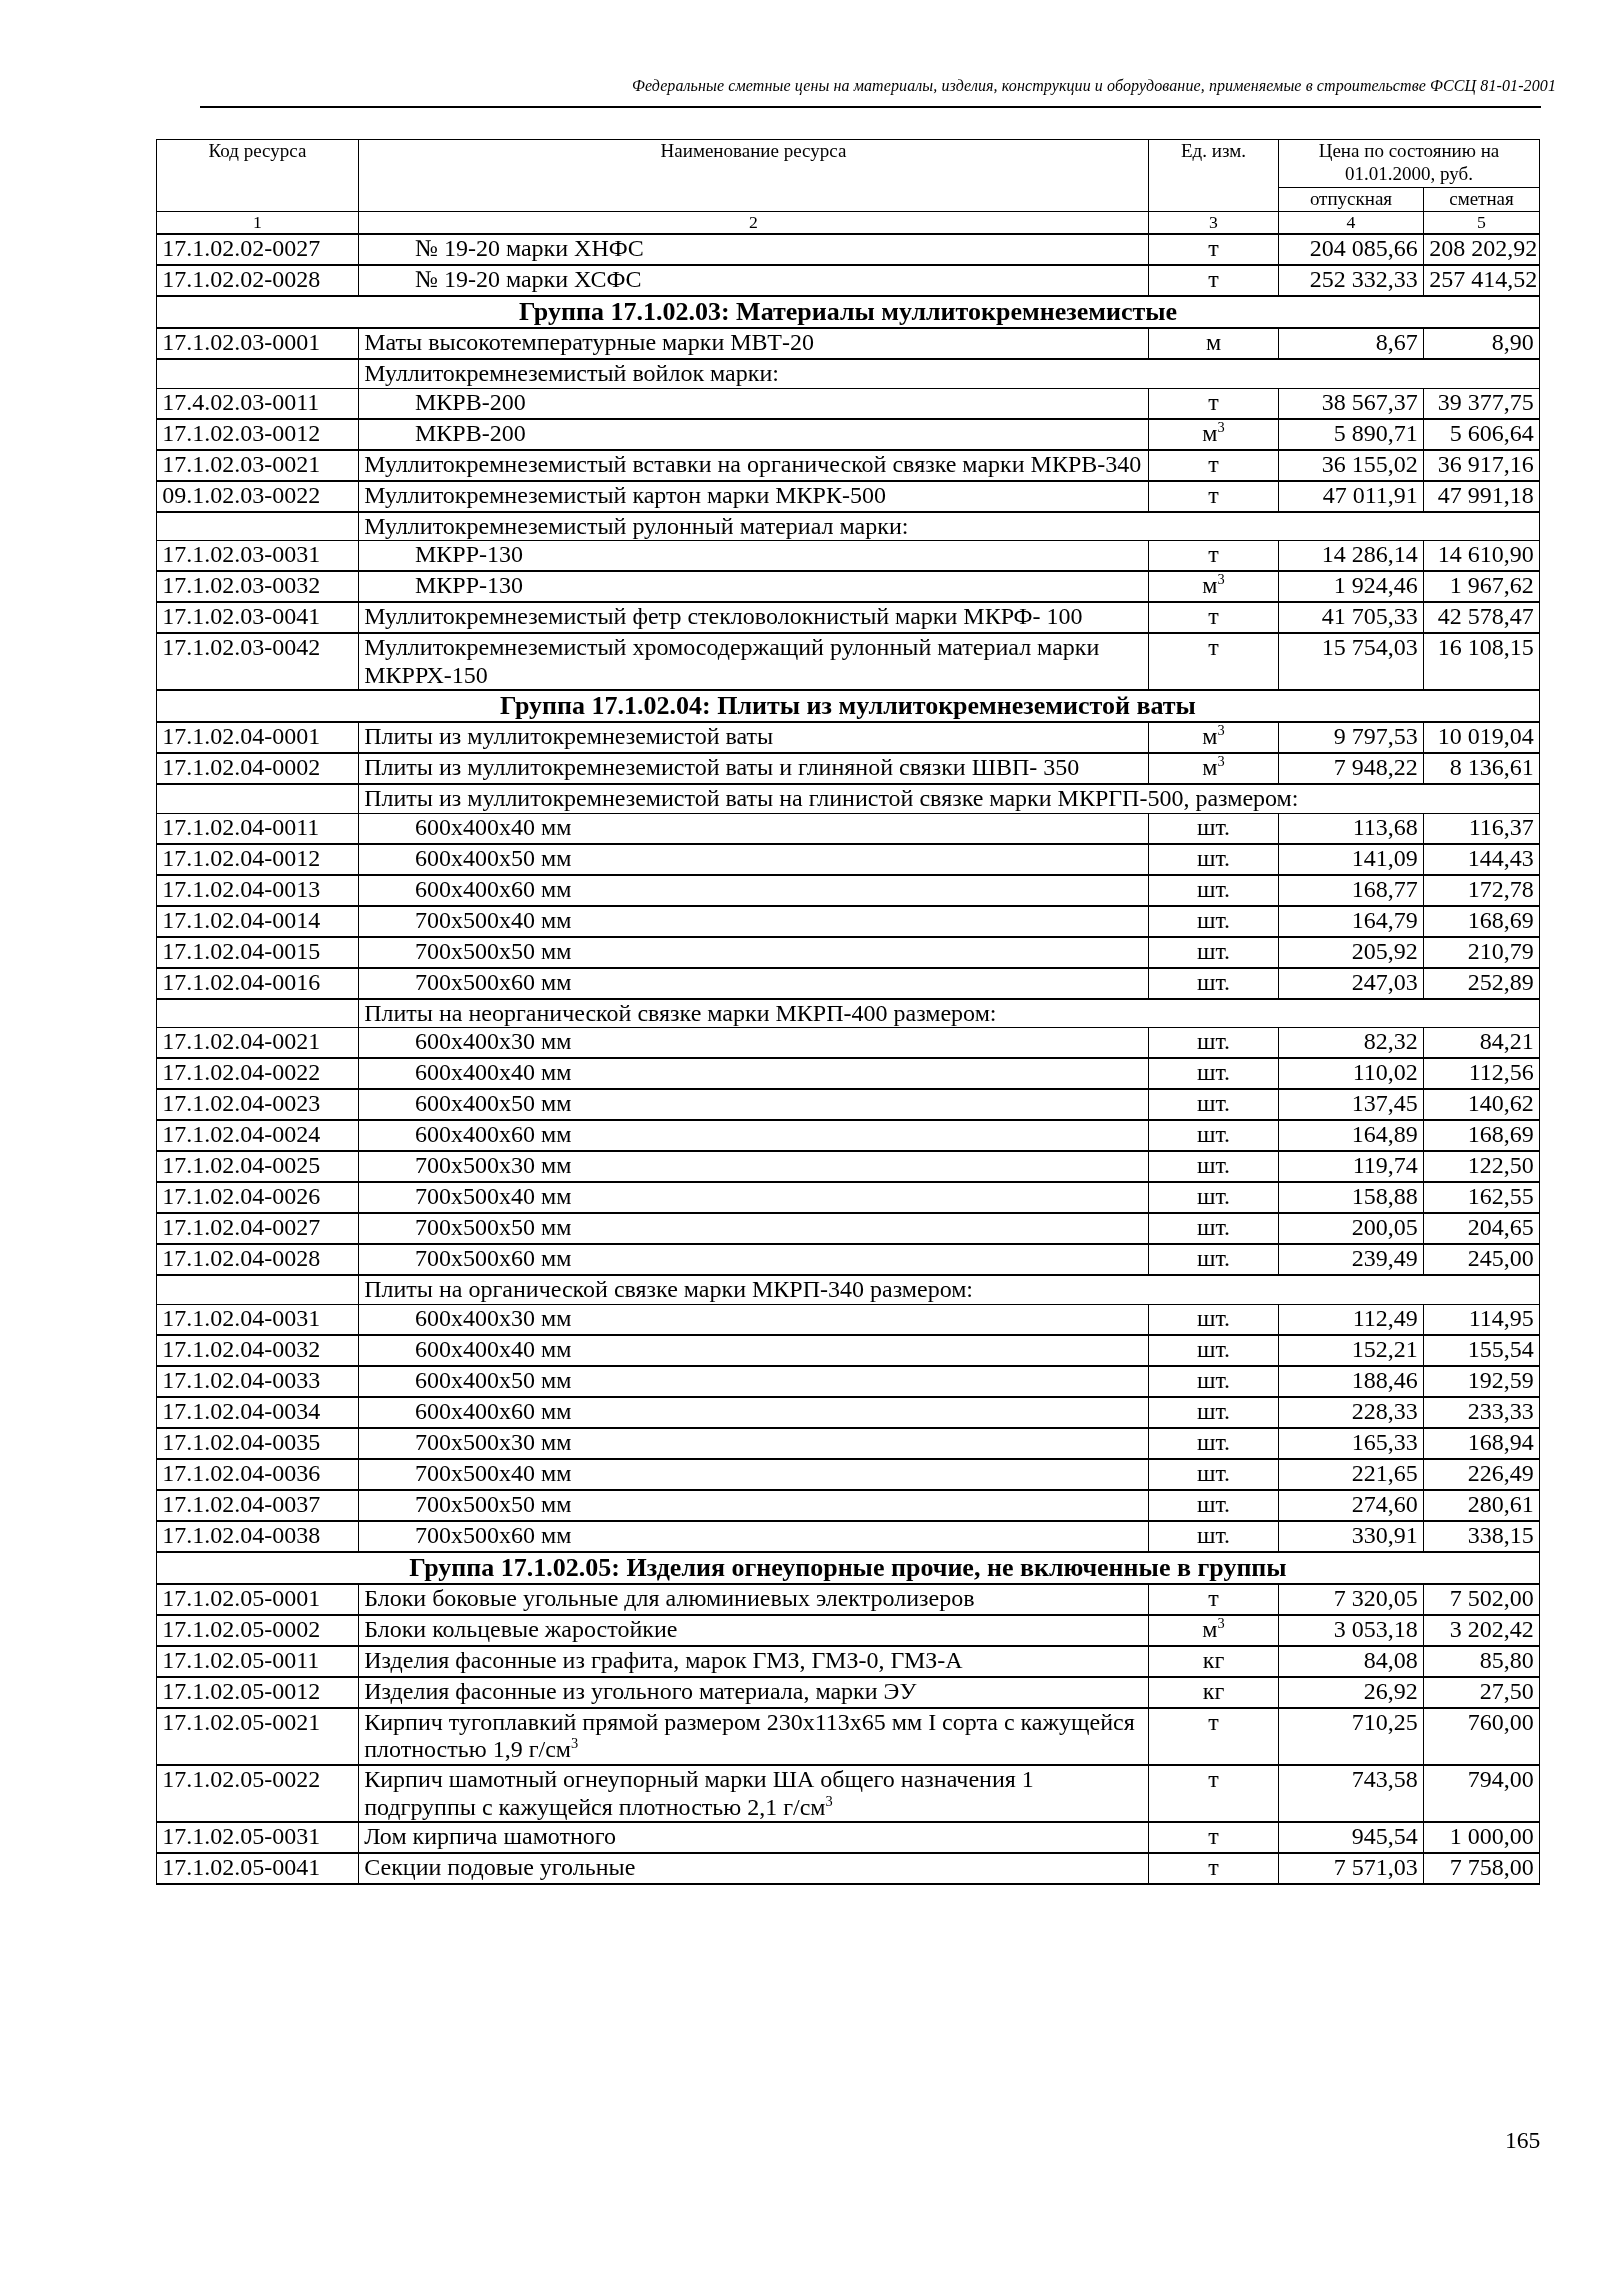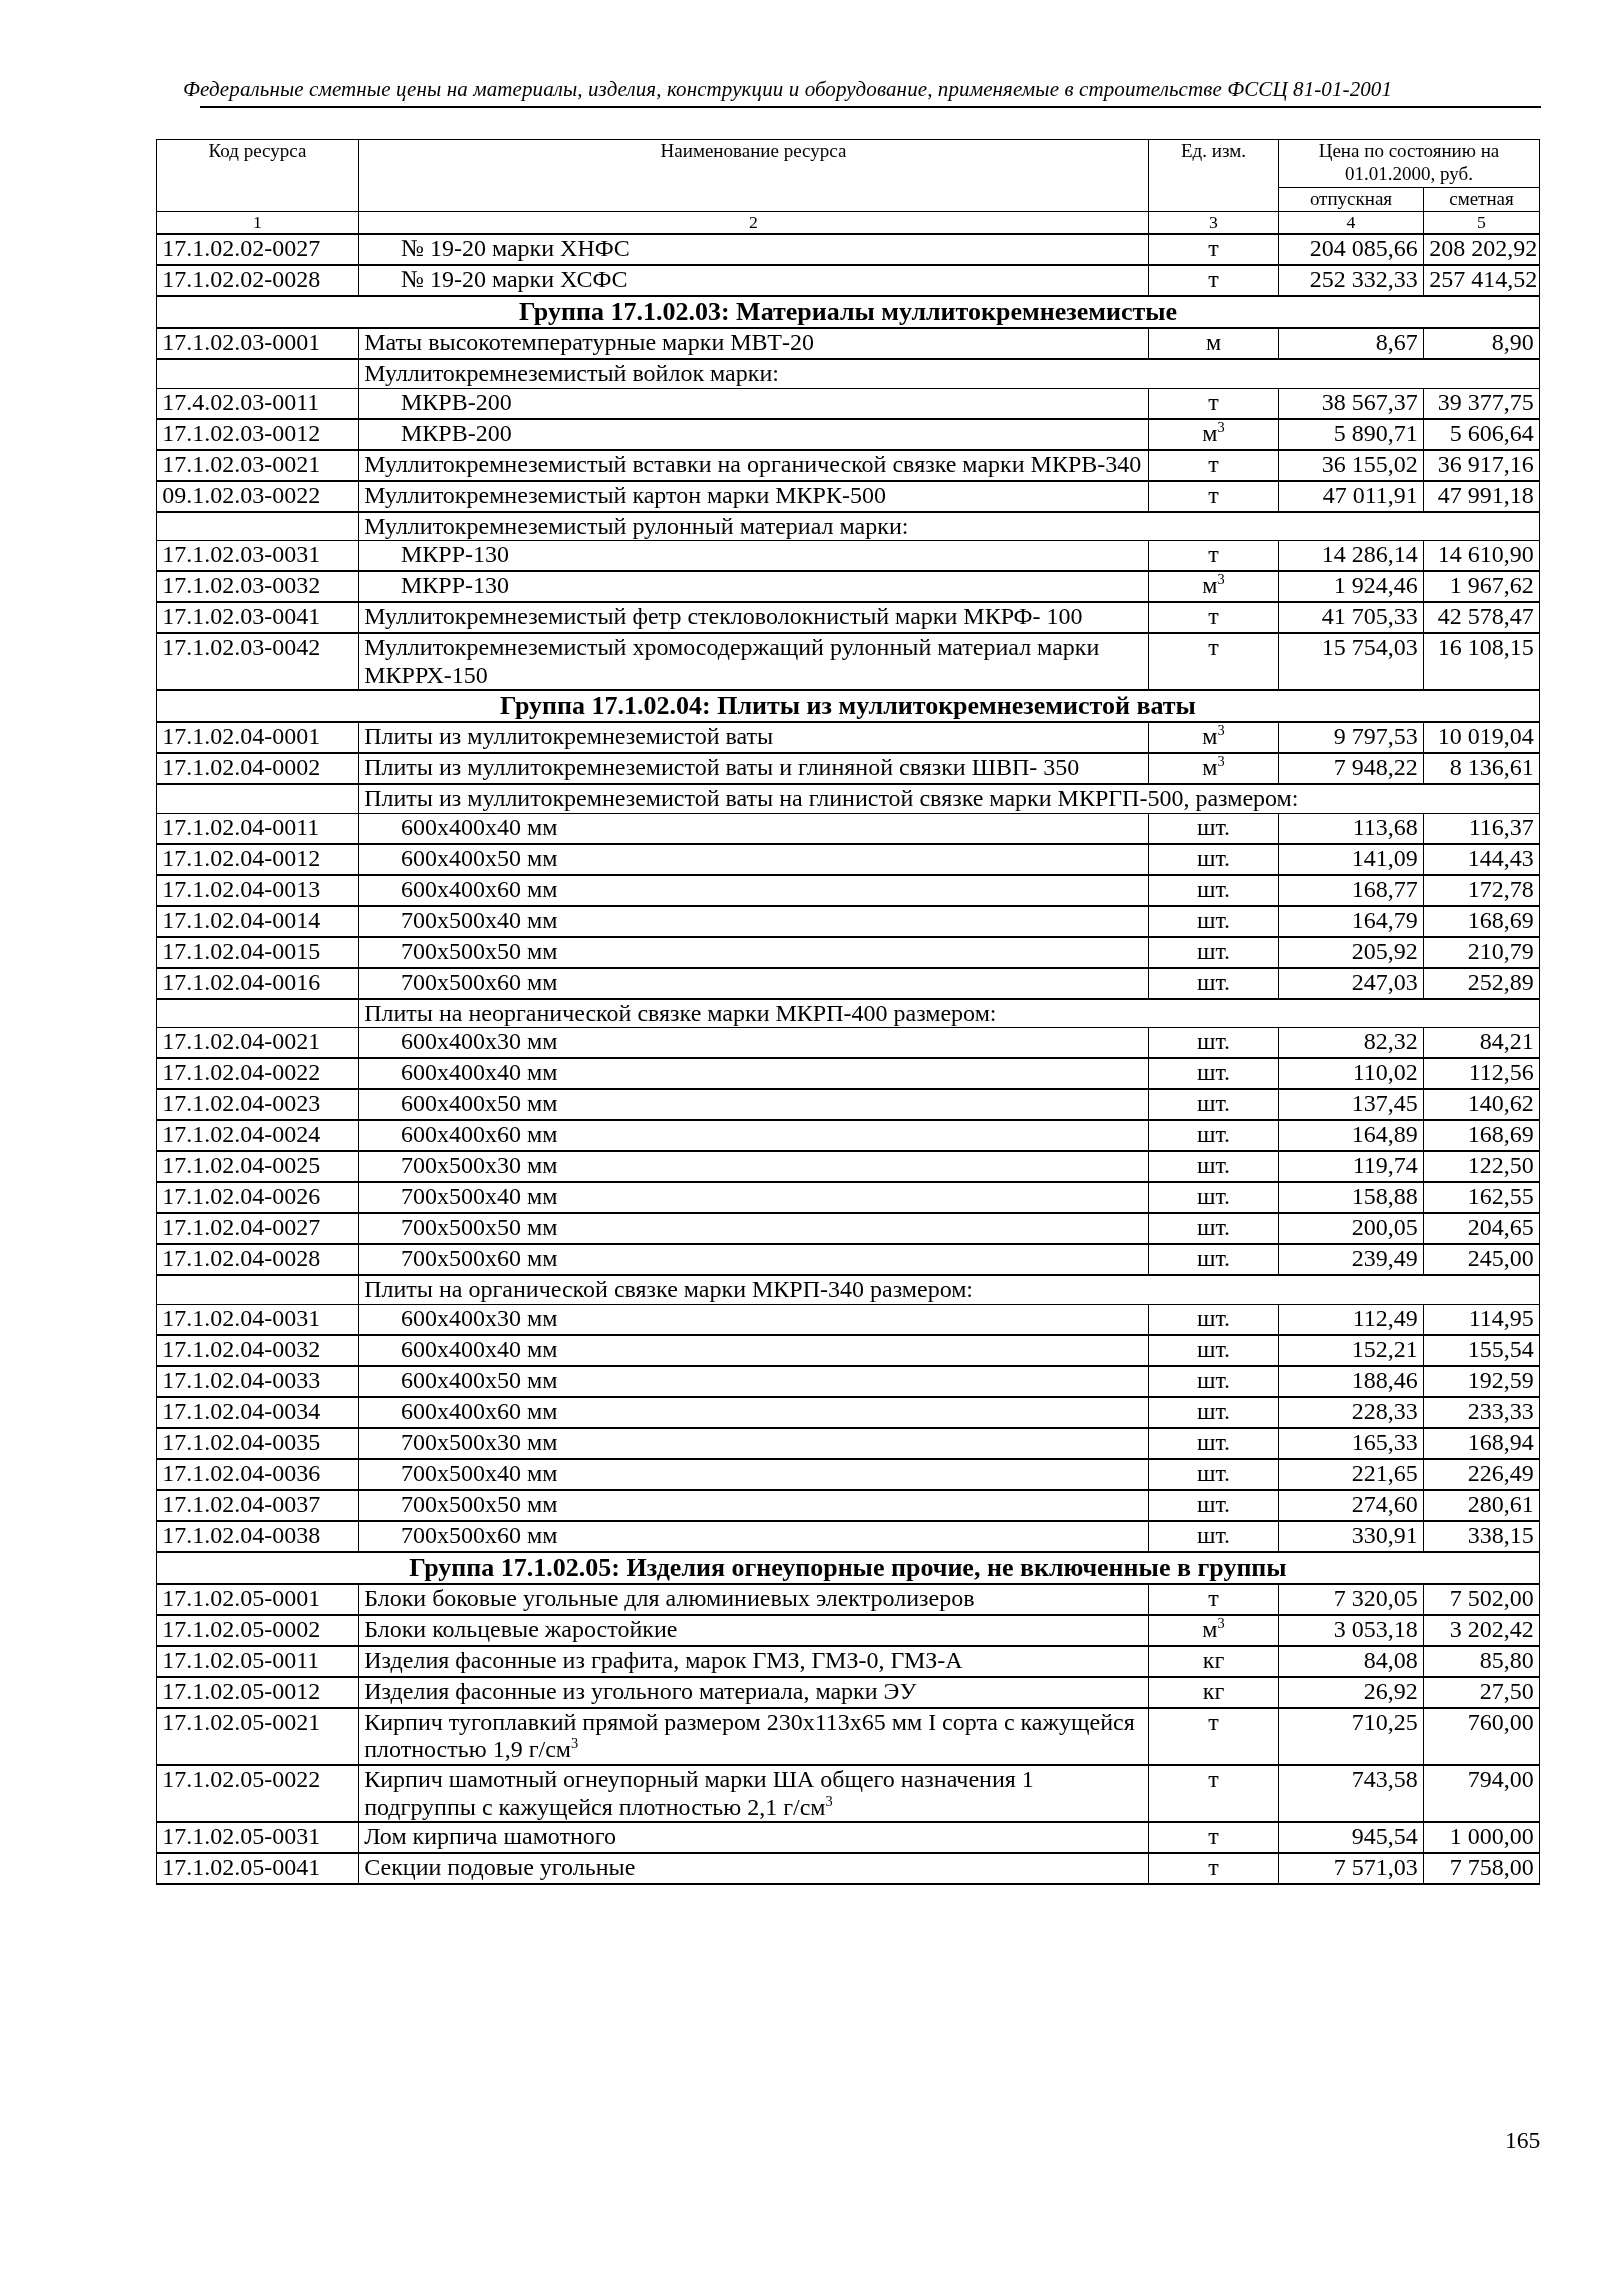--- a/index.html
+++ b/index.html
@@ -1,28 +1,28 @@
 <!DOCTYPE html>
 <html style="font-size:10.5px"><head>
 <meta charset="utf-8">
 <style>
   html, body { margin:0; padding:0; background:#ffffff; }
   body { width:1623px; height:2295px; position:relative; font-family:"Liberation Serif", "DejaVu Serif", serif; color:#000; overflow:hidden; }
-  .running-header { position:absolute; left:183px; top:77px; width:1341px; font-style:italic; font-size:21px; letter-spacing:0.1px; }
+  .running-header { position:absolute; left:215px; top:77px; width:1341px; text-align:right; font-style:italic; font-size:16px; letter-spacing:0.1px; }
   .header-rule { position:absolute; left:200px; top:106px; width:1341px; height:2px; background:#000; }
   table.price-table { position:absolute; left:156px; top:139px; width:1383px; border-collapse:collapse; table-layout:fixed; font-size:24px; line-height:1.15; }
   table.price-table td, table.price-table th { border:1.3px solid #000; padding:0 5.2px; vertical-align:top; font-weight:normal; }
   col.c-code { width:202px; } col.c-name { width:790px; } col.c-unit { width:130px; } col.c-p1 { width:145px; } col.c-p2 { width:116px; }
   thead th { font-size:19px; text-align:center; vertical-align:middle; line-height:1.2;margin-left:37px; }
   thead tr.h1 th { height:47px; } thead tr.h2 th { height:19.6px; }
   thead tr.h3 th { height:19.6px; font-size:17.7px; border-bottom:2.6px solid #000; }
   td.code { white-space:nowrap; padding-left:6.5px; }
   td.unit { text-align:center; }
   td.num { text-align:right; white-space:nowrap; }
-  td.name.indent { padding-left:42px; }
+  td.name.indent { padding-left:56px; }
   tr.group td { text-align:center; font-weight:bold; font-size:26px; border-top:2.6px solid #000; border-bottom:2.6px solid #000;margin-top:24px; }
   tr.sub td { border-left:1.3px solid #000; }
   tr.sub td.code, tr.sub td.blank { border-right:none; }
   tr.row td { height:29px; border-bottom-width:2px; }
   sup { font-size:0.6em; line-height:0; }
   .page-number { position:absolute; left:1505px; top:2127px; font-size:23.6px; }
 </style>
 </head>
 <body>
 

